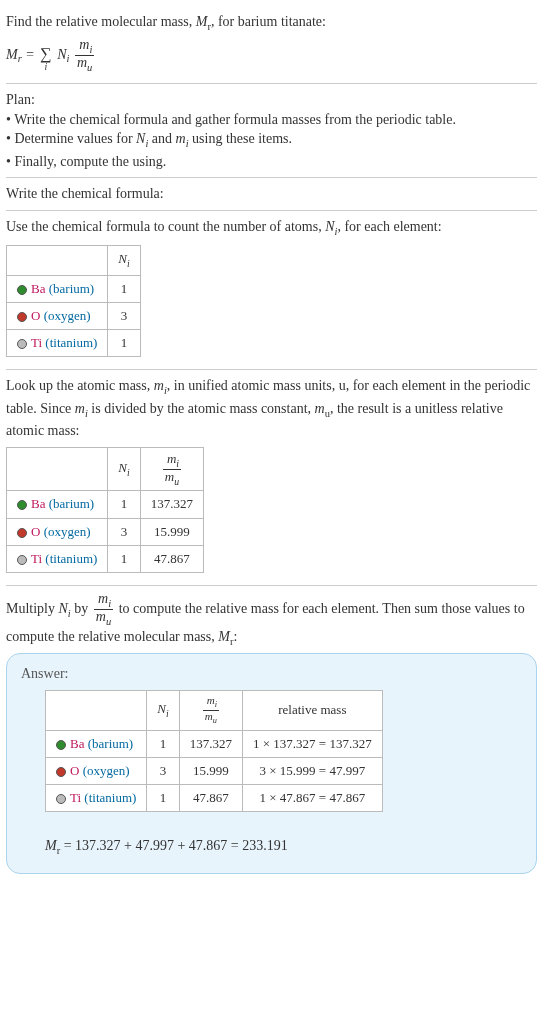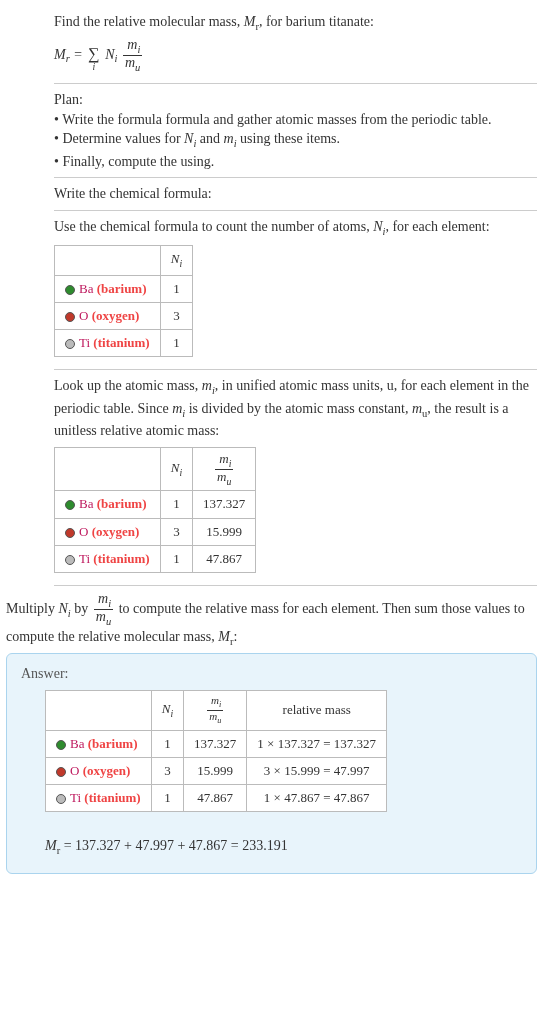--- a/index.html
+++ b/index.html
@@ -8,21 +8,20 @@
     color: #333;
     margin: 0;
     padding: 6px;
     width: 543px;
     box-sizing: border-box;
     line-height: 1.4;
   }
   .section {
     border-bottom: 1px solid #ccc;
     padding: 6px 0;
-    margin-left: 48px;
   }
   .section:last-of-type {
     border-bottom: none;
   }
   .formula {
     font-family: Georgia, serif;
     font-style: italic;
     padding: 4px 0;
   }
   table {
@@ -46,27 +45,27 @@
     border-radius: 50%;
     margin-right: 4px;
     vertical-align: middle;
     border: 1px solid #555;
     box-sizing: border-box;
   }
   .dot-ba { background: #2e8b2e; }
   .dot-o  { background: #c0392b; }
   .dot-ti { background: #bbbbbb; }
   .el-name { color: #be185d; }
-  .el-paren { color: #ef4444; font-weight: bold; }
+  .el-paren { color: #0369a1; }
   .left { text-align: left; }
   sub { font-size: 0.75em; }
   .answer-box {
     background: #e8f4fb;
     border: 1px solid #aad4ee;
-    border-radius: 6px;
+    border-radius: 14px;
     padding: 10px 14px 14px;
     margin-top: 4px;
   }
   .answer-label {
     color: #555;
     margin-bottom: 6px;
   }
   .answer-inner {
     padding-left: 24px;
   }
@@ -100,21 +99,21 @@
 <div class="section">
   <div>
     Find the relative molecular mass, <i>M</i><sub>r</sub>, for barium titanate:
   </div>
   <div class="formula">M<sub>r</sub> = <span class="sigma"><span class="top"></span><span class="sym">∑</span><span class="bot">i</span></span> N<sub>i</sub> <span class="frac"><span class="num">m<sub>i</sub></span><span class="den">m<sub>u</sub></span></span></div>
 </div>
 
 <div class="section">
   <div>Plan:</div>
   <div>
-    • Write the formula formula and gather atomic masses from the periodic table.
+    • Write the chemical formula and gather formula masses from the periodic table.
   </div>
   <div>
     • Determine values for <i>N<sub>i</sub></i> and <i>m<sub>i</sub></i> using these items.
   </div>
   <div>• Finally, compute the using.</div>
 </div>
 
 <div class="section">
   <div>Write the chemical formula:</div>
 </div>

